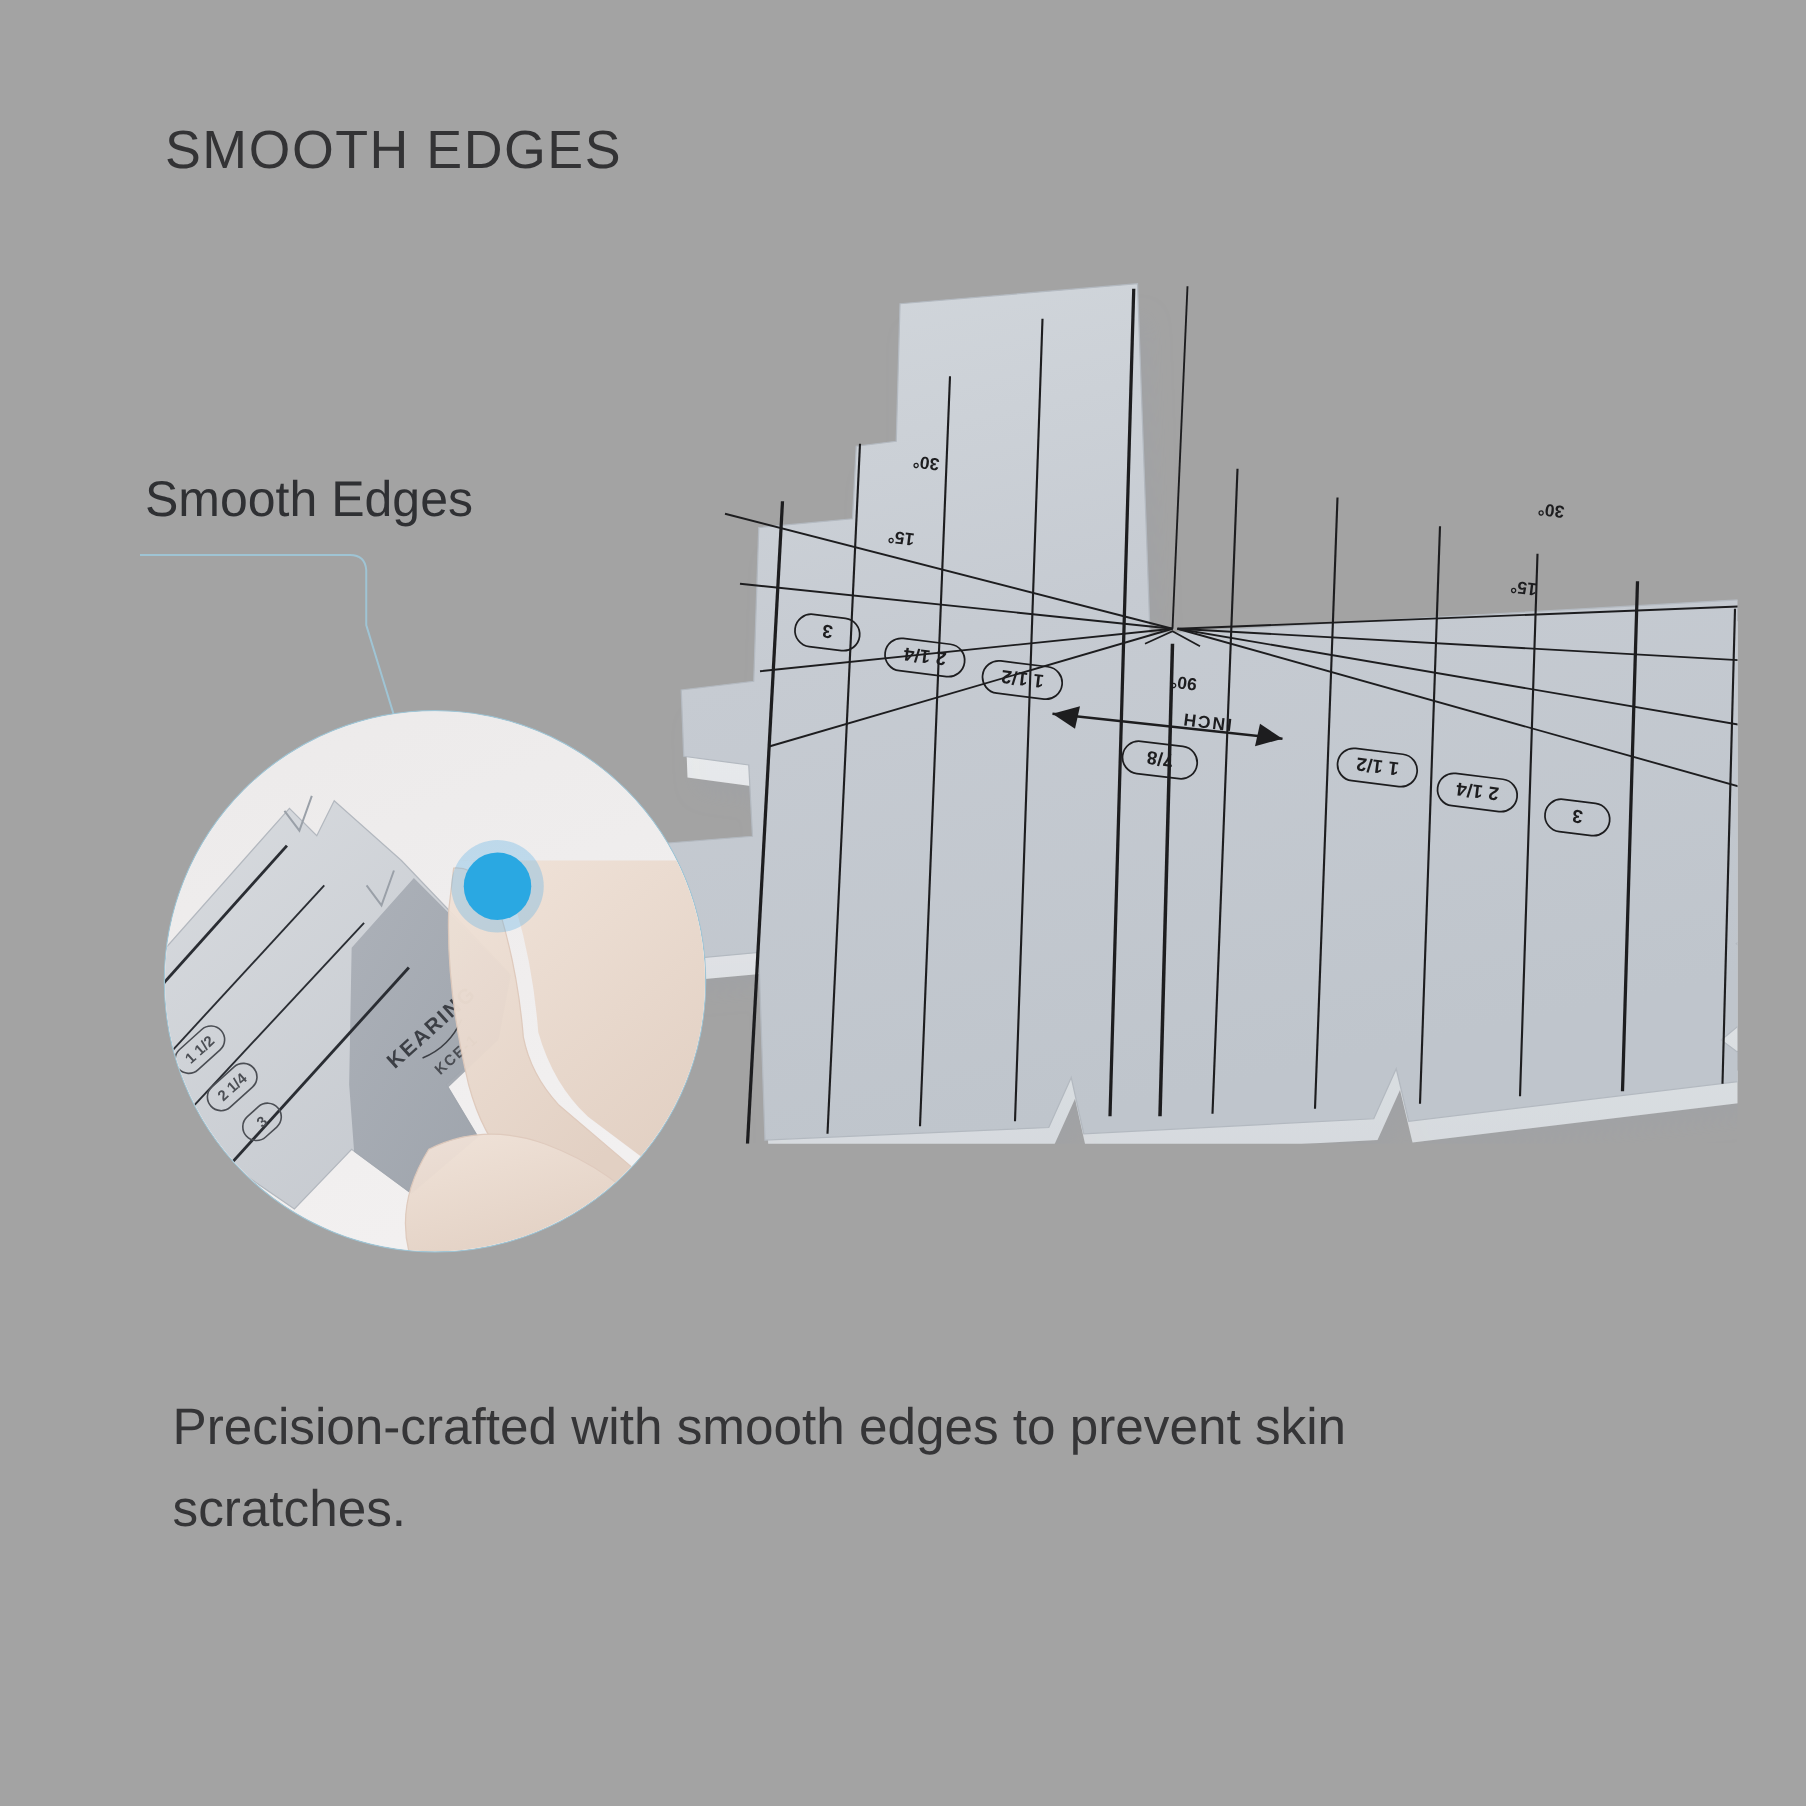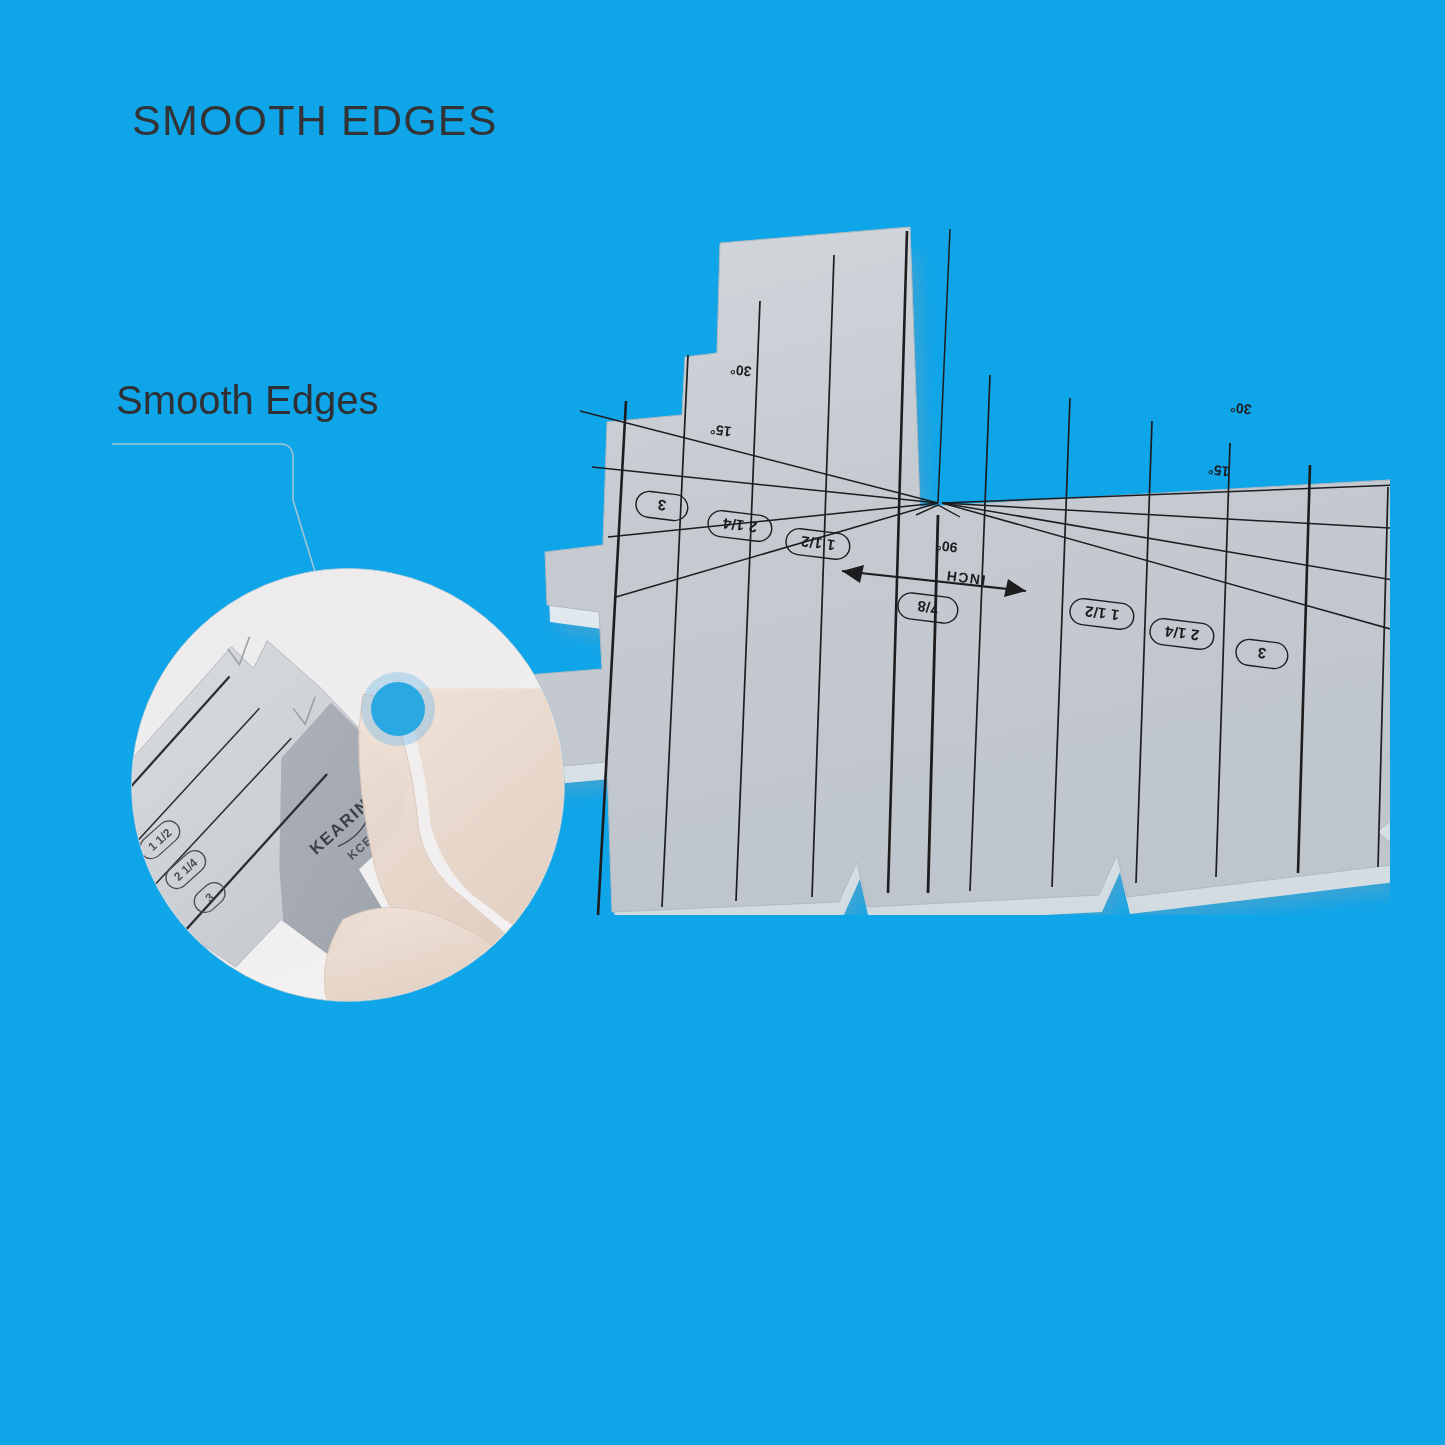--- a/index.html
+++ b/index.html
@@ -4,21 +4,21 @@
 <style>
   html, body {
     margin: 0;
     padding: 0;
     background: #f4f2f3;
   }
   #page {
     position: relative;
     width: 1445px;
     height: 1445px;
-    background: #0ea5e9;
+    background: #a3a3a3;
     overflow: hidden;
     font-family: "Liberation Sans", sans-serif;
   }
 
   
   #headline {
     position: absolute;
     left: 132px;
     top: 96px;
     font-size: 43px;
@@ -378,14 +378,15 @@
                  L 398 434 L 196 434 Q 186 394 212 352 Z" fill="url(#skin)" stroke="#dec9bb" stroke-width="1"></path>
       </g>
     </svg>
   </div>
 
   <div id="blue-dot-wrap">
     <div id="blue-dot-halo"></div>
     <div id="blue-dot"></div>
   </div>
 
+  <div id="caption">Precision-crafted with smooth edges to prevent skin scratches.</div>
 
 </div>
 
 </body></html>

